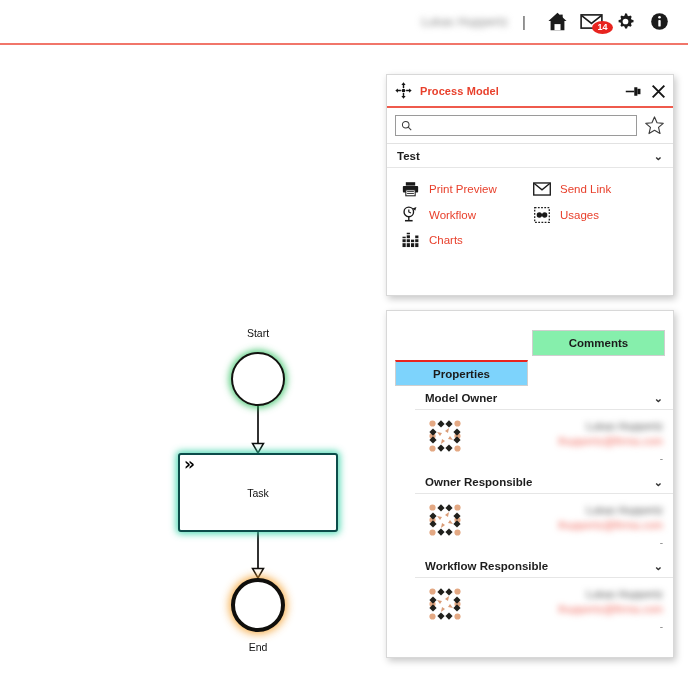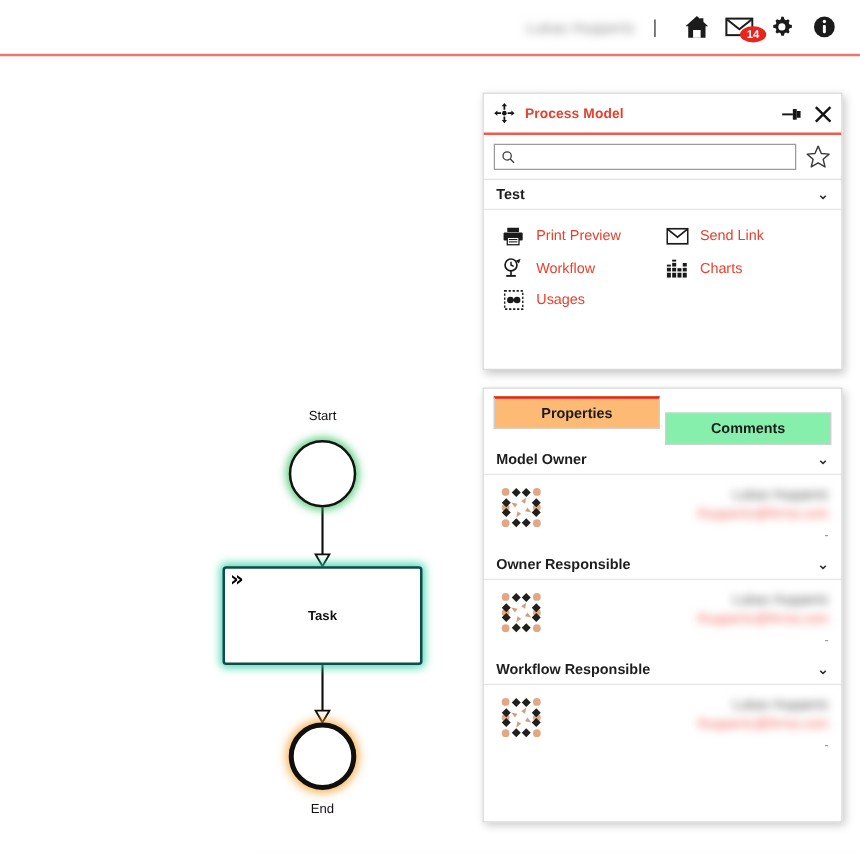--- a/index.html
+++ b/index.html
@@ -111,21 +111,21 @@
     left: 178px; top: 453px;
     width: 160px; height: 79px;
     border: 2.2px solid #0c4c4a;
     border-radius: 3px;
     background: #fff;
     box-shadow: 0 0 7px 2px rgba(45,210,165,.8);
     box-sizing: border-box;
     display: flex; align-items: center; justify-content: center;
   }
   .task-label {
-    font-size: 10.5px; font-weight: bold; color: #111;
+    font-size: 10.5px; font-weight: normal; color: #111;
   }
   .task-marker {
     position: absolute; left: 4px; top: 1px;
     font-size: 17px; font-weight: bold; color: #000;
     line-height: 1;
     font-family: "DejaVu Sans", sans-serif;
   }
 
   
   .panel {
@@ -237,22 +237,23 @@
     flex: 1;
     height: 26px;
     display: flex; align-items: center; justify-content: center;
     font-size: 11.5px;
     font-weight: bold;
     color: #1b1b1b;
     border: 1px solid #cfcfcf;
     box-sizing: border-box;
   }
   .tab.active {
-    background: #fdba74;
+    background: #7dd3fc;
     border-top: 2px solid #e8241f;
+    margin-top: 43px;
   }
   .tab.inactive { background: #86efac; margin-top: 13px; }
 
   .person-row {
     display: flex;
     padding: 8px 10px 2px 12px;
     gap: 10px;
     position: relative;
   }
   .identicon { width: 36px; height: 36px; flex: 0 0 36px; }
@@ -278,21 +279,21 @@
     filter: blur(3.4px);
     -webkit-filter: blur(3.4px);
     white-space: nowrap;
     user-select: none;
   }
   .p-dash {
     position: absolute;
     right: 10px; bottom: -8px;
     font-size: 10px; color: #8a8a8a;
   }
-  .person-block { position: relative; padding-bottom: 14px; }
+  .person-block { position: relative; padding-bottom: 14px; padding-left: 28px; }
 </style>
 </head>
 <body>
 
 <div id="app">
 
   <div class="topbar">
     <div class="topbar-right">
 
       <span class="user-name-blur">Lukas Huppertz</span>
@@ -437,47 +438,47 @@
         <span class="link-ico">
           <svg width="17" height="17" viewBox="0 0 20 20">
             <circle cx="8" cy="7" r="5.6" fill="#fff" stroke="#1a1a1a" stroke-width="1.6"></circle>
             <path d="M8 4 L8 7 L10.5 8.3" fill="none" stroke="#1a1a1a" stroke-width="1.4"></path>
             <path d="M12.4 3 L17 1.2 L15.5 5.6 Z" fill="#1a1a1a"></path>
             <rect x="7.2" y="12.6" width="1.6" height="4" fill="#1a1a1a"></rect>
             <rect x="3.5" y="16.4" width="9" height="1.8" fill="#1a1a1a"></rect>
           </svg>
         </span>
         <span class="link-text">Workflow</span>
+      </div>
+
+      <div class="link-item">
+        <span class="link-ico">
+          <svg width="16" height="16" viewBox="0 0 18 18">
+            <rect x="0.8" y="0.8" width="16.4" height="16.4" fill="none" stroke="#1a1a1a" stroke-width="1.4" stroke-dasharray="2,1.6"></rect>
+            <circle cx="6" cy="9" r="3" fill="#1a1a1a"></circle>
+            <circle cx="12" cy="9" r="3" fill="#1a1a1a"></circle>
+            <rect x="7.6" y="8.2" width="2.8" height="1.6" fill="#1a1a1a"></rect>
+          </svg>
+        </span>
+        <span class="link-text">Usages</span>
       </div>
 
       <div class="link-item">
         <span class="link-ico">
           <svg width="17" height="16" viewBox="0 0 18 17">
             <rect x="0.5" y="5" width="3.4" height="11" fill="#1a1a1a"></rect>
             <rect x="5" y="0.8" width="3.4" height="15.2" fill="#1a1a1a"></rect>
             <rect x="9.5" y="8" width="3.4" height="8" fill="#1a1a1a"></rect>
             <rect x="14" y="3.5" width="3.4" height="12.5" fill="#1a1a1a"></rect>
             <rect x="0" y="2.4" width="18" height="1.1" fill="#fff"></rect>
             <rect x="0" y="6.6" width="18" height="1.1" fill="#fff"></rect>
             <rect x="0" y="10.8" width="18" height="1.1" fill="#fff"></rect>
           </svg>
         </span>
         <span class="link-text">Charts</span>
-      </div>
-
-      <div class="link-item">
-        <span class="link-ico">
-          <svg width="16" height="16" viewBox="0 0 18 18">
-            <rect x="0.8" y="0.8" width="16.4" height="16.4" fill="none" stroke="#1a1a1a" stroke-width="1.4" stroke-dasharray="2,1.6"></rect>
-            <circle cx="6" cy="9" r="3" fill="#1a1a1a"></circle>
-            <circle cx="12" cy="9" r="3" fill="#1a1a1a"></circle>
-            <rect x="7.6" y="8.2" width="2.8" height="1.6" fill="#1a1a1a"></rect>
-          </svg>
-        </span>
-        <span class="link-text">Usages</span>
       </div>
 
 
     </div>
   </div>
 
   <div class="panel panel-bottom">
 
     <div class="tabs">
       <div class="tab active">

